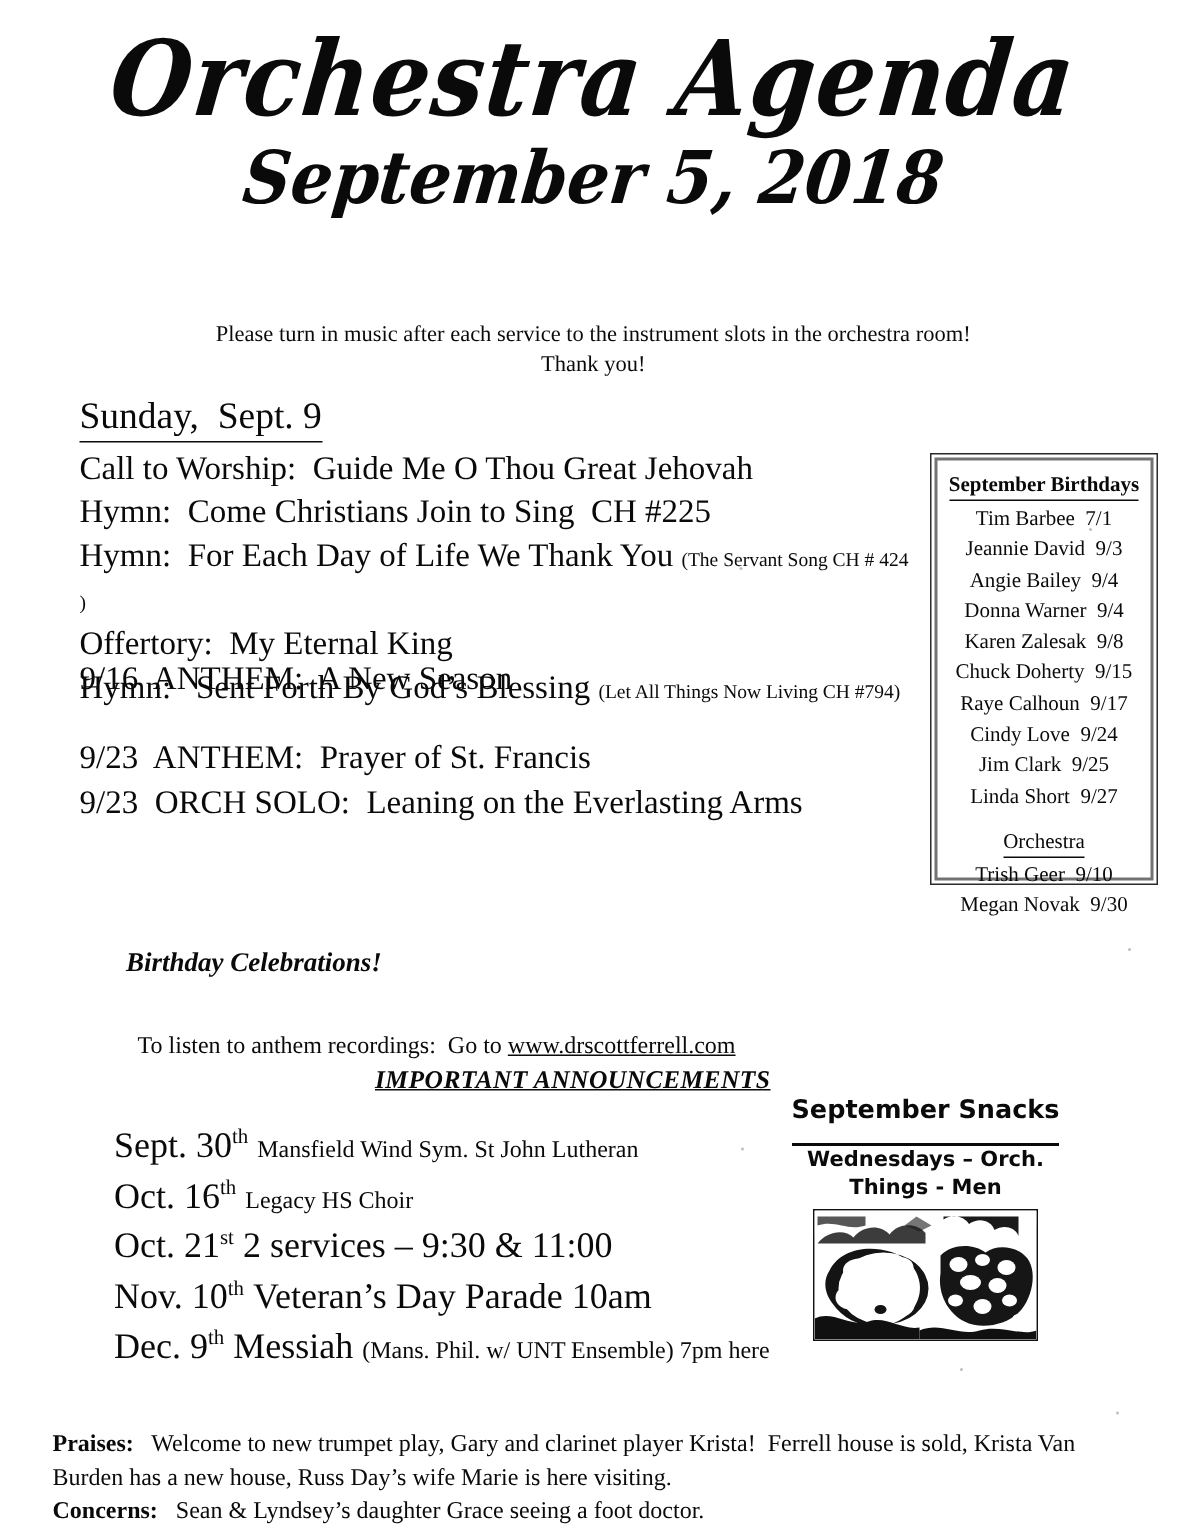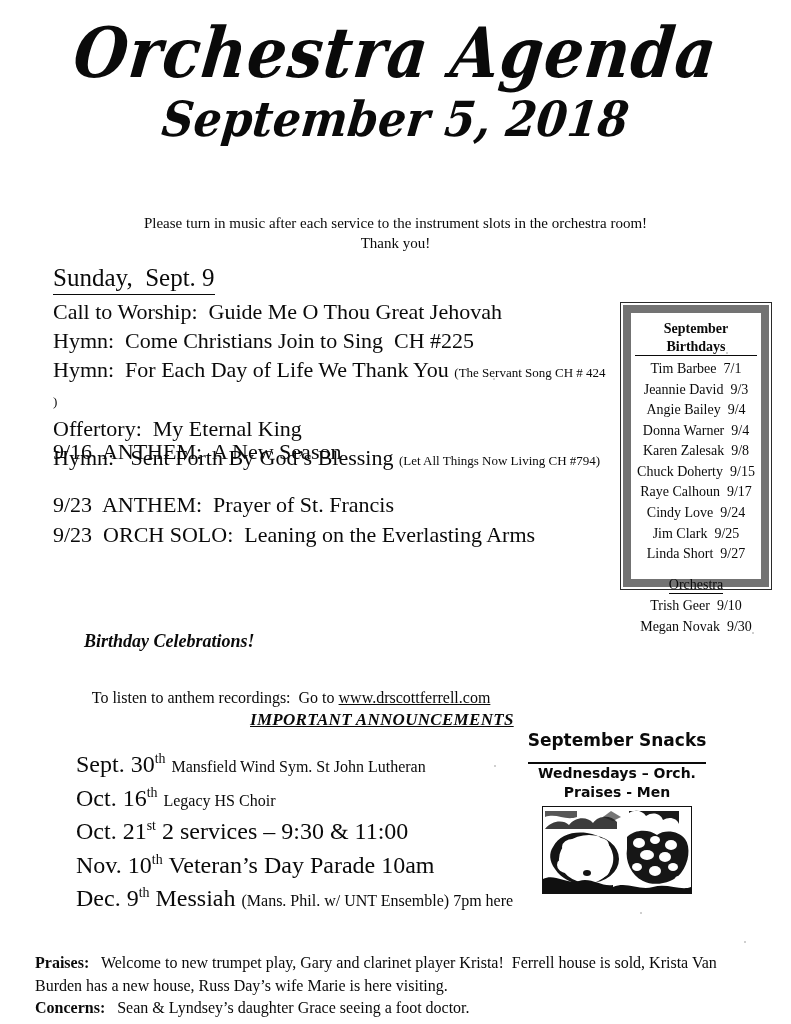--- a/index.html
+++ b/index.html
@@ -109,21 +109,21 @@
     position: absolute;
     top: 302px;
     left: 620px;
     width: 152px;
     height: 288px;
     border: 1px solid #2a2a2a;
     box-sizing: border-box;
     padding: 2px;
   }
   .birthday-box-inner {
-    border: 8px solid #737373;
+    border: 2px solid #737373;
     box-sizing: border-box;
     width: 100%;
     height: 100%;
     padding: 7px 4px 0 4px;
     text-align: center;
   }
   .bday-title {
     font-size: 14px;
     font-weight: 700;
     display: inline-block;
@@ -333,21 +333,21 @@
       <div class="ann-row"><span class="ann-date"><span>Sept. 30</span><sup>th</sup></span><span class="ann-desc-sm">Mansfield Wind Sym.  St John Lutheran</span></div>
       <div class="ann-row"><span class="ann-date"><span>Oct. 16</span><sup>th</sup></span><span class="ann-desc-sm">Legacy HS Choir</span></div>
       <div class="ann-row"><span class="ann-date"><span>Oct. 21</span><sup>st</sup></span><span class="ann-desc-lg">2 services – 9:30 &amp; 11:00</span></div>
       <div class="ann-row"><span class="ann-date"><span>Nov. 10</span><sup>th</sup></span><span class="ann-desc-lg">Veteran’s Day Parade 10am</span></div>
       <div class="ann-row"><span class="ann-date"><span>Dec. 9</span><sup>th</sup></span><span class="ann-desc-lg">Messiah</span><span class="ann-desc-sm">(Mans. Phil. w/ UNT Ensemble)  7pm here</span></div>
     </div>
 
   <div class="snacks">
     <div><span class="snacks-title">September Snacks</span></div>
     <div class="snacks-line">Wednesdays – Orch.</div>
-    <div class="snacks-line">Praises - Men</div>
+    <div class="snacks-line">Things - Men</div>
     <div class="snacks-photo">
       <svg width="148" height="86" viewBox="0 0 148 86" xmlns="http://www.w3.org/2000/svg">
         <rect x="0" y="0" width="148" height="86" fill="#ffffff"></rect>
         <path d="M0 18 L14 12 L30 16 L44 10 L58 14 L72 8 L86 12 L100 7 L116 11 L132 6 L148 10 L148 0 L0 0 Z" fill="#ffffff"></path>
         <path d="M2 22 C8 14 20 12 26 18 C32 10 44 9 50 16 C56 8 68 8 74 15 L74 22 Z" fill="#1a1a1a" opacity="0.85"></path>
         <path d="M86 6 C92 2 100 4 103 9 C110 4 118 7 120 13 C126 9 134 11 136 17 L136 4 L86 4 Z" fill="#1a1a1a"></path>
         <ellipse cx="46" cy="52" rx="34" ry="26" fill="#ffffff"></ellipse>
         <path d="M10 40 C16 28 30 24 44 26 C58 28 68 36 70 48 C72 60 64 72 50 76 C36 80 20 74 12 62 C6 54 6 46 10 40 Z M46 52 m-30 0 a30 24 0 1 0 60 0 a30 24 0 1 0 -60 0" fill="#141414" fill-rule="evenodd"></path>
         <ellipse cx="30" cy="40" rx="11" ry="8" fill="#ffffff"></ellipse>
         <ellipse cx="57" cy="38" rx="9" ry="7" fill="#ffffff"></ellipse>

